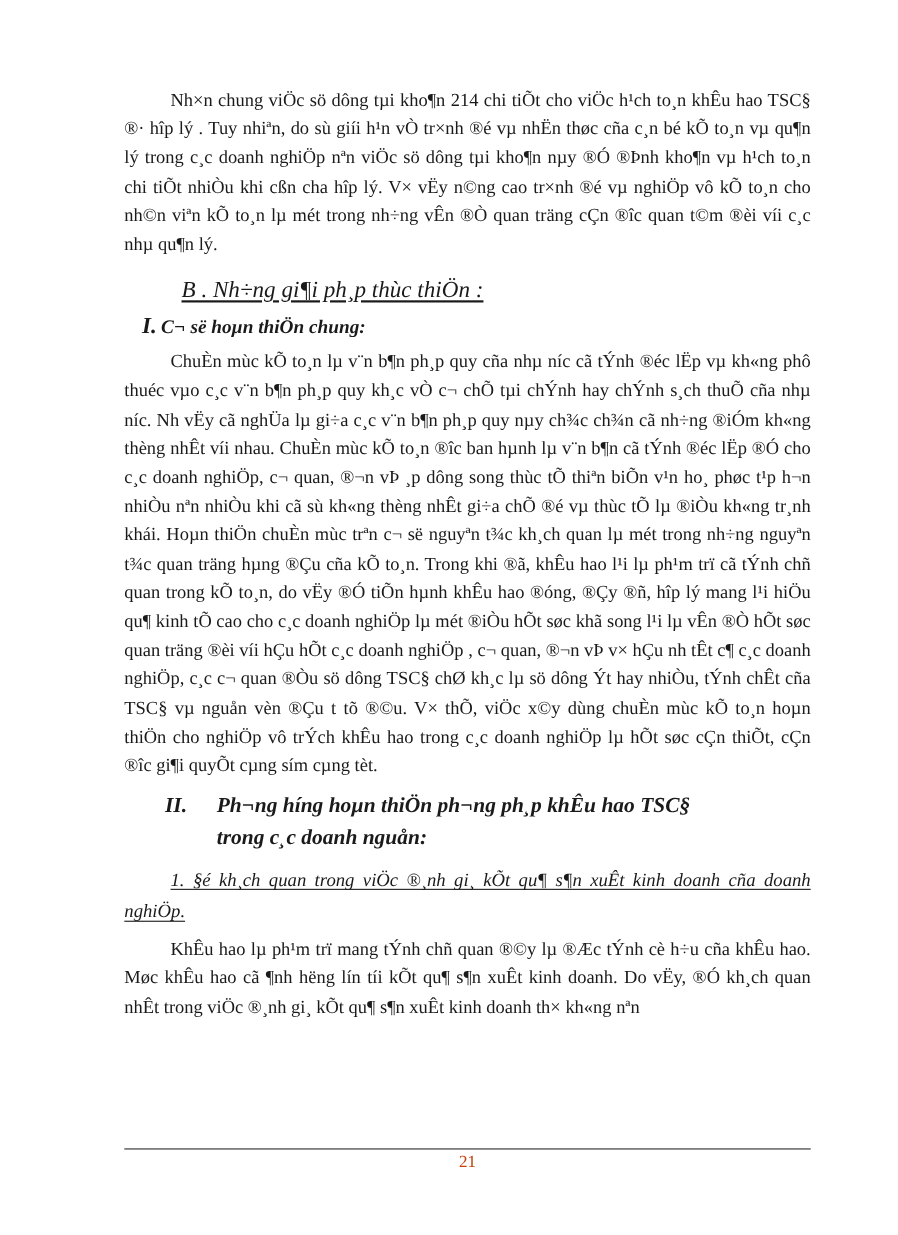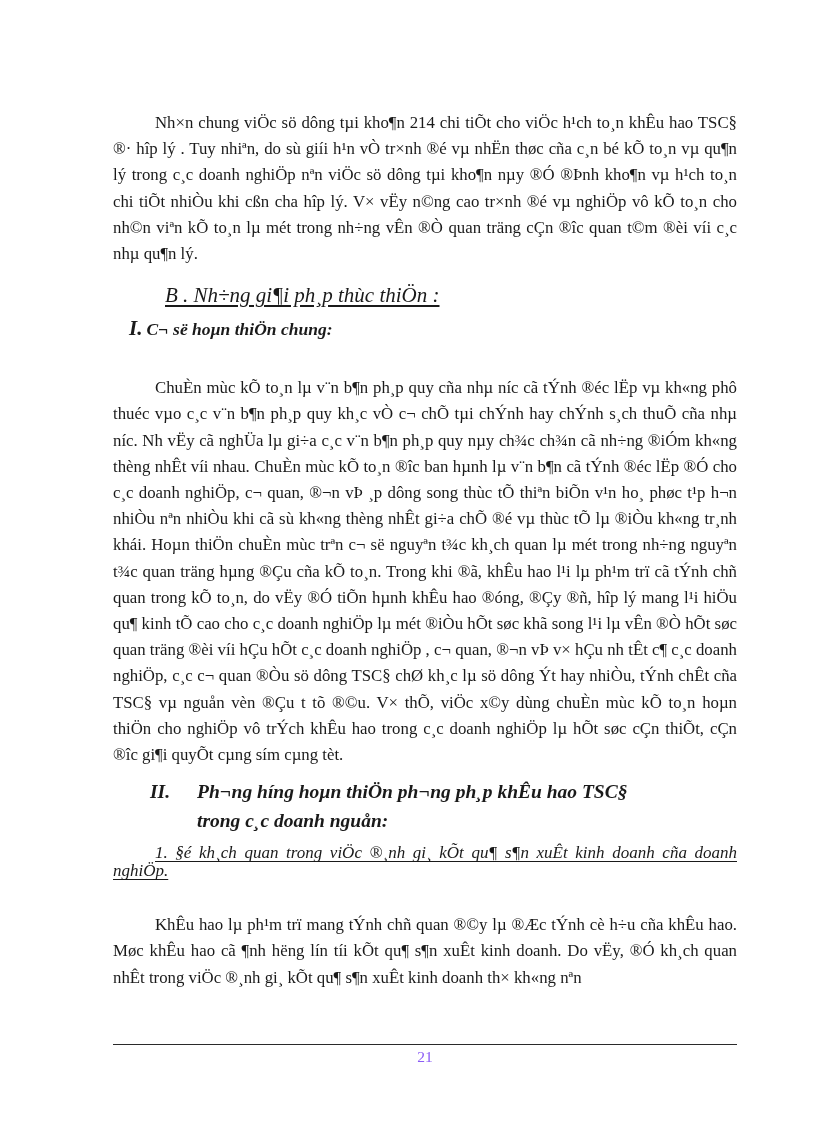--- a/index.html
+++ b/index.html
@@ -18,21 +18,21 @@
     left: 113px;
     top: 78px;
     width: 624px;
   }
   .body-text {
     margin: 0;
     font-size: 16.8px;
     line-height: 26.2px;
     text-align: justify;
   }
-  .indent { text-indent: 42px; margin-top: 32px; }
+  .indent { text-indent: 42px; }
   .heading-b {
     margin: 13px 0 5px 52px;
     font-size: 21px;
     line-height: 30px;
     font-style: italic;
     font-weight: normal;
   }
   .heading-b .u { text-decoration: underline; text-underline-offset: 3px; }
   .heading-i {
     margin: 3px 0 5px 16px;
@@ -49,37 +49,37 @@
     font-style: italic;
     font-size: 19.5px;
     line-height: 29px;
   }
   .heading-ii .numeral { flex: 0 0 47px; }
   .heading-ii .title { width: 468px; }
   .sub-heading {
     margin: 2px 0 7px 0;
     font-style: italic;
     font-size: 17px;
-    line-height: 18px;
+    line-height: 29px;
     text-align: justify;
     text-indent: 42px;
   }
   .sub-heading .u { text-decoration: underline; text-underline-offset: 3px; }
   .footer {
     position: absolute;
     left: 113px;
     top: 1044px;
     width: 624px;
   }
   .footer-line { border-top: 1px solid #2a2a2a; height: 0; }
   .page-number {
     text-align: center;
     font-size: 15.5px;
     padding-top: 3px;
-    color: #8b5cf6;
+    color: #c2410c;
   }
 </style>
 </head>
 <body>
 
 <div class="content">
 
 
   <p class="body-text indent">Nh×n chung viÖc sö dông tµi kho¶n 214 chi tiÕt cho viÖc h¹ch to¸n khÊu hao TSC§ ®· hîp lý . Tuy nhiªn, do sù giíi h¹n vÒ tr×nh ®é vµ nhËn thøc cña c¸n bé kÕ to¸n vµ qu¶n lý trong c¸c doanh nghiÖp nªn viÖc sö dông tµi kho¶n nµy ®Ó ®Þnh kho¶n vµ h¹ch to¸n chi tiÕt nhiÒu khi cßn cha hîp lý. V× vËy n©ng cao tr×nh ®é vµ nghiÖp vô kÕ to¸n cho nh©n viªn kÕ to¸n lµ mét trong nh÷ng vÊn ®Ò quan träng cÇn ®îc quan t©m ®èi víi c¸c nhµ qu¶n lý.</p>
 

